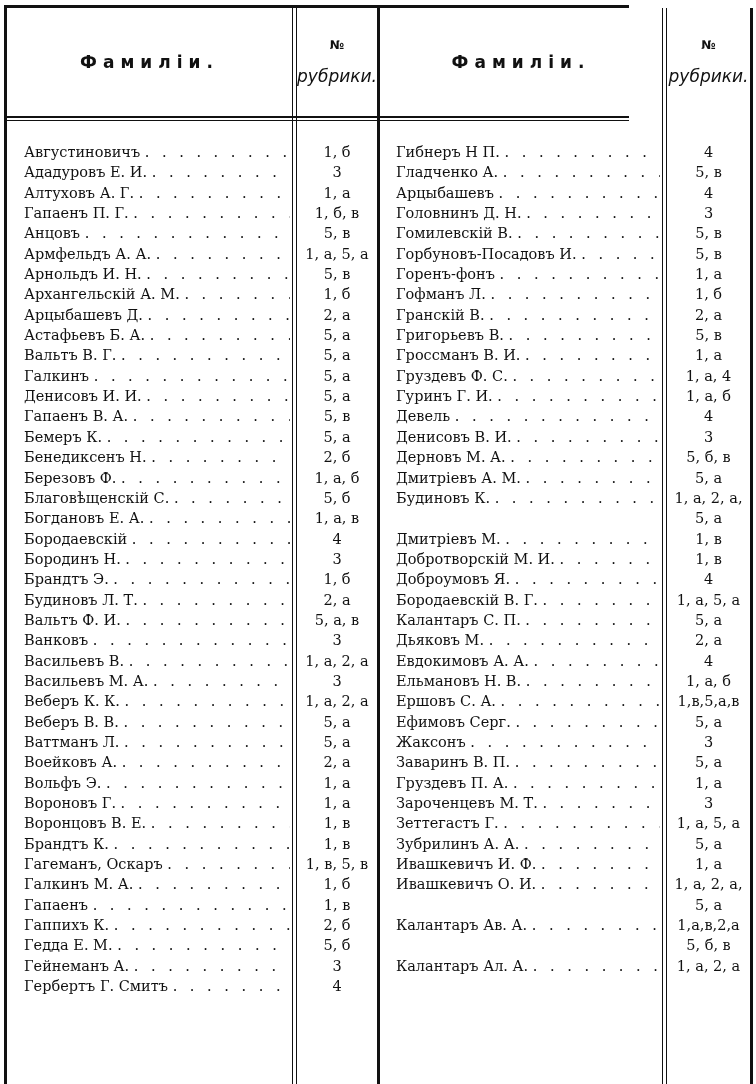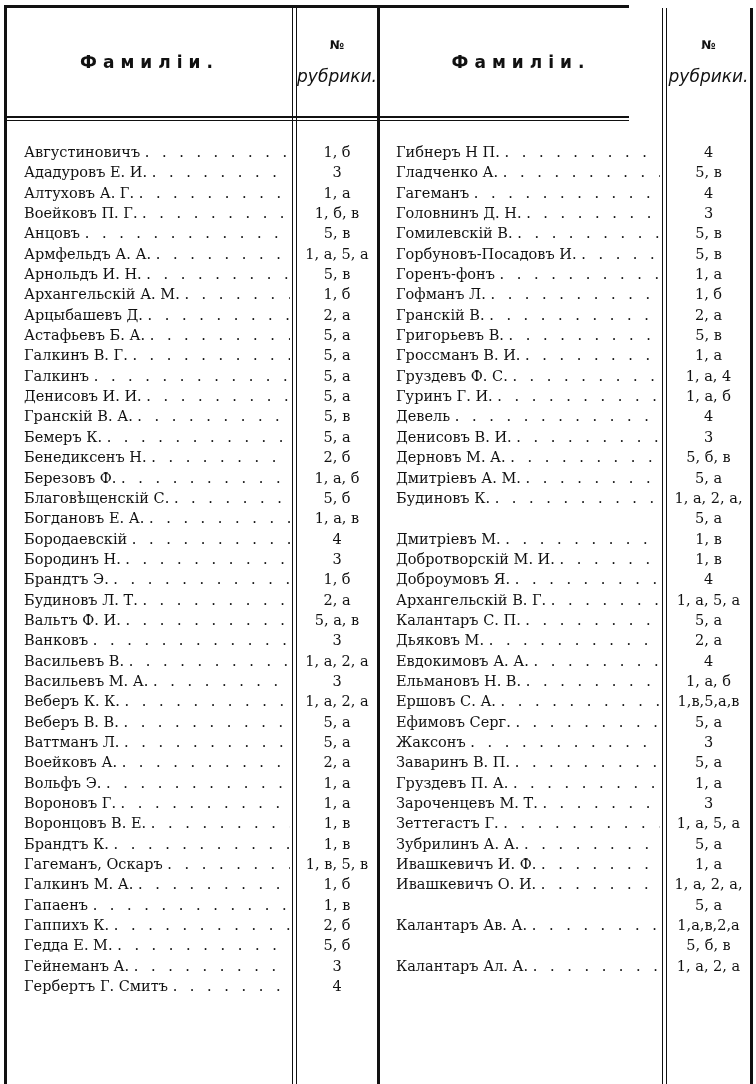--- a/index.html
+++ b/index.html
@@ -57,51 +57,51 @@
       <div class="row">
         <span class="name"><span>Августиновичъ</span> <span class="dots">. . . . . . . . . . . . . . . .</span></span>
       </div>
       <div class="row">
         <span class="name"><span>Ададуровъ Е. И.</span> <span class="dots">. . . . . . . . . . . . . . . .</span></span>
       </div>
       <div class="row">
         <span class="name"><span>Алтуховъ А. Г.</span> <span class="dots">. . . . . . . . . . . . . . . .</span></span>
       </div>
       <div class="row">
-        <span class="name"><span>Воейковъ П. Г.</span> <span class="dots">. . . . . . . . . . . . . . . .</span></span>
+        <span class="name"><span>Гапаенъ П. Г.</span> <span class="dots">. . . . . . . . . . . . . . . .</span></span>
       </div>
       <div class="row">
         <span class="name"><span>Анцовъ</span> <span class="dots">. . . . . . . . . . . . . . . .</span></span>
       </div>
       <div class="row">
         <span class="name"><span>Армфельдъ А. А.</span> <span class="dots">. . . . . . . . . . . . . . . .</span></span>
       </div>
       <div class="row">
         <span class="name"><span>Арнольдъ И. Н.</span> <span class="dots">. . . . . . . . . . . . . . . .</span></span>
       </div>
       <div class="row">
         <span class="name"><span>Архангельскій А. М.</span> <span class="dots">. . . . . . . . . . . . . . . .</span></span>
       </div>
       <div class="row">
         <span class="name"><span>Арцыбашевъ Д.</span> <span class="dots">. . . . . . . . . . . . . . . .</span></span>
       </div>
       <div class="row">
         <span class="name"><span>Астафьевъ Б. А.</span> <span class="dots">. . . . . . . . . . . . . . . .</span></span>
       </div>
       <div class="row">
-        <span class="name"><span>Галкинъ В. Г.</span> <span class="dots">. . . . . . . . . . . . . . . .</span></span>
+        <span class="name"><span>Вальтъ В. Г.</span> <span class="dots">. . . . . . . . . . . . . . . .</span></span>
       </div>
       <div class="row">
         <span class="name"><span>Галкинъ</span> <span class="dots">. . . . . . . . . . . . . . . .</span></span>
       </div>
       <div class="row">
         <span class="name"><span>Денисовъ И. И.</span> <span class="dots">. . . . . . . . . . . . . . . .</span></span>
       </div>
       <div class="row">
-        <span class="name"><span>Гранскій В. А.</span> <span class="dots">. . . . . . . . . . . . . . . .</span></span>
+        <span class="name"><span>Гапаенъ В. А.</span> <span class="dots">. . . . . . . . . . . . . . . .</span></span>
       </div>
       <div class="row">
         <span class="name"><span>Бемеръ К.</span> <span class="dots">. . . . . . . . . . . . . . . .</span></span>
       </div>
       <div class="row">
         <span class="name"><span>Бенедиксенъ Н.</span> <span class="dots">. . . . . . . . . . . . . . . .</span></span>
       </div>
       <div class="row">
         <span class="name"><span>Березовъ Ф.</span> <span class="dots">. . . . . . . . . . . . . . . .</span></span>
       </div>
@@ -310,21 +310,21 @@
       </div>
     </div>
   <div class="col" id="right-names" style="left:396px;width:264px;">
       <div class="row">
         <span class="name"><span>Гибнеръ Н П.</span> <span class="dots">. . . . . . . . . . . . . . . .</span></span>
       </div>
       <div class="row">
         <span class="name"><span>Гладченко А.</span> <span class="dots">. . . . . . . . . . . . . . . .</span></span>
       </div>
       <div class="row">
-        <span class="name"><span>Гагеманъ</span> <span class="dots">. . . . . . . . . . . . . . . .</span></span>
+        <span class="name"><span>Арцыбашевъ</span> <span class="dots">. . . . . . . . . . . . . . . .</span></span>
       </div>
       <div class="row">
         <span class="name"><span>Головнинъ Д. Н.</span> <span class="dots">. . . . . . . . . . . . . . . .</span></span>
       </div>
       <div class="row">
         <span class="name"><span>Гомилевскій В.</span> <span class="dots">. . . . . . . . . . . . . . . .</span></span>
       </div>
       <div class="row">
         <span class="name"><span>Горбуновъ-Посадовъ И.</span> <span class="dots">. . . . . . . . . . . . . . . .</span></span>
       </div>
@@ -370,21 +370,21 @@
       <div class="row">
         <span class="name"><span>Дмитріевъ М.</span> <span class="dots">. . . . . . . . . . . . . . . .</span></span>
       </div>
       <div class="row">
         <span class="name"><span>Добротворскій М. И.</span> <span class="dots">. . . . . . . . . . . . . . . .</span></span>
       </div>
       <div class="row">
         <span class="name"><span>Доброумовъ Я.</span> <span class="dots">. . . . . . . . . . . . . . . .</span></span>
       </div>
       <div class="row">
-        <span class="name"><span>Архангельскій В. Г.</span> <span class="dots">. . . . . . . . . . . . . . . .</span></span>
+        <span class="name"><span>Бородаевскій В. Г.</span> <span class="dots">. . . . . . . . . . . . . . . .</span></span>
       </div>
       <div class="row">
         <span class="name"><span>Калантаръ С. П.</span> <span class="dots">. . . . . . . . . . . . . . . .</span></span>
       </div>
       <div class="row">
         <span class="name"><span>Дьяковъ М.</span> <span class="dots">. . . . . . . . . . . . . . . .</span></span>
       </div>
       <div class="row">
         <span class="name"><span>Евдокимовъ А. А.</span> <span class="dots">. . . . . . . . . . . . . . . .</span></span>
       </div>

